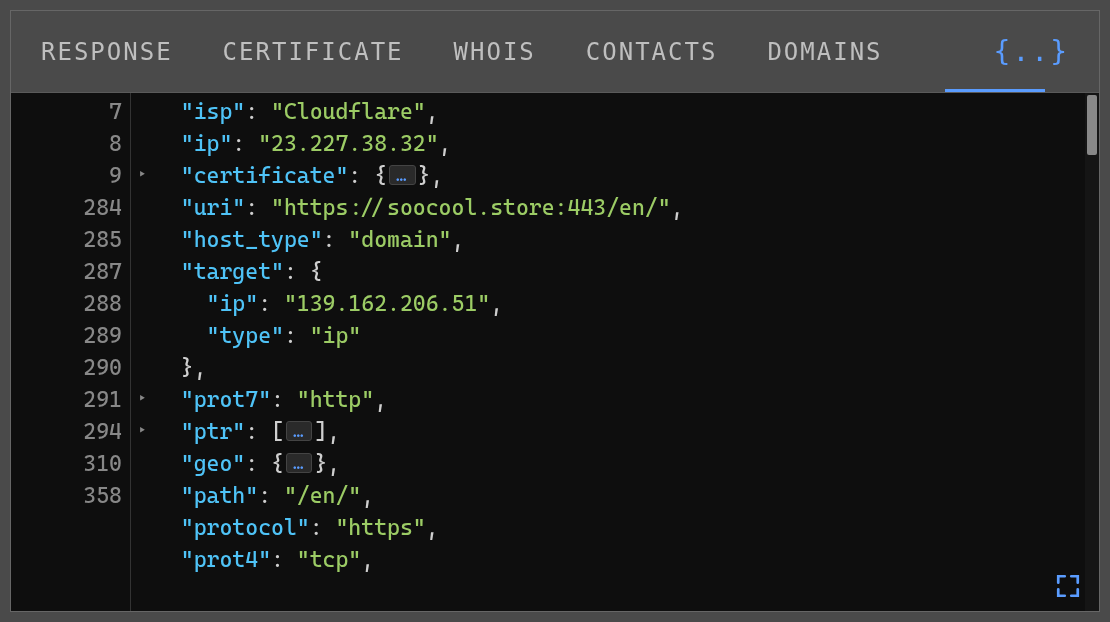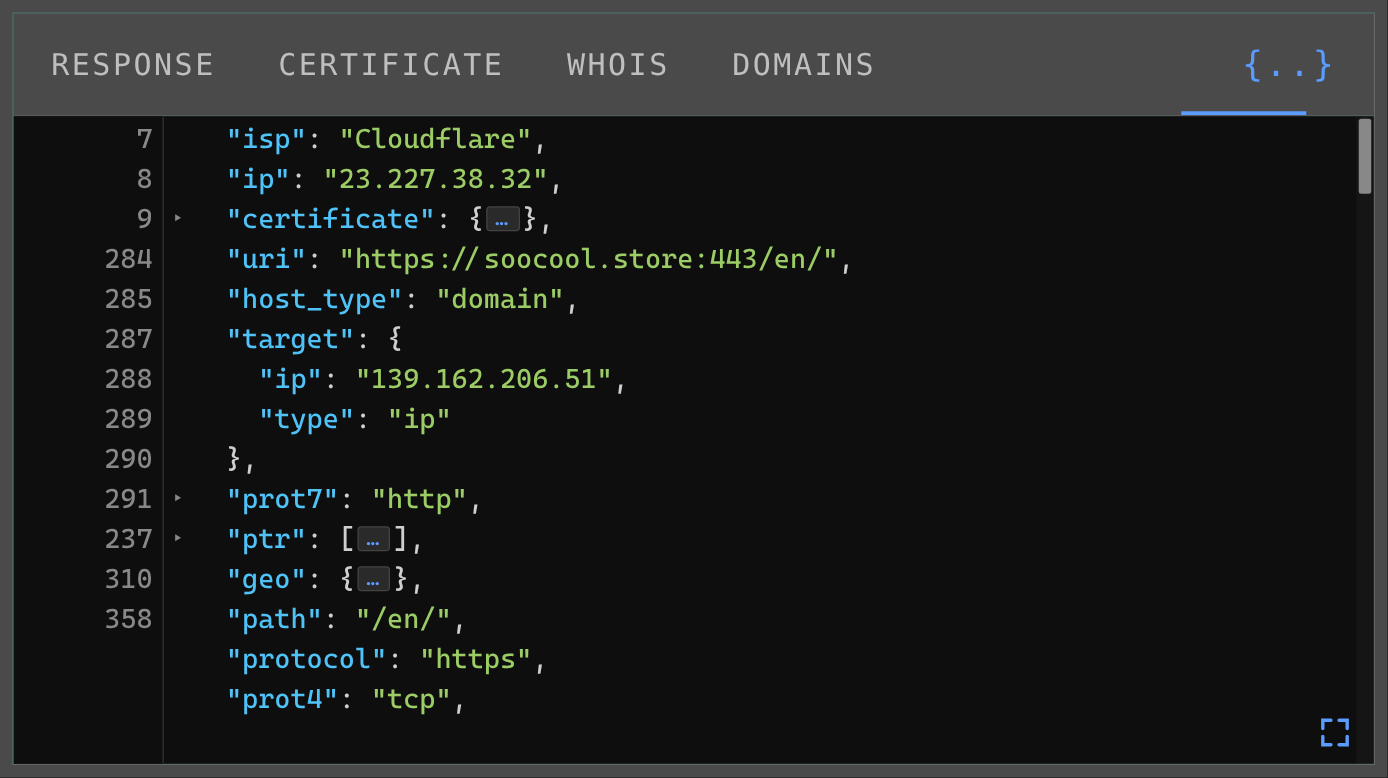--- a/index.html
+++ b/index.html
@@ -143,20 +143,21 @@
 </style>
 </head>
 <body>
 
 <div class="frame">
 
   <div class="tabs">
     <div class="tab">RESPONSE</div>
     <div class="tab">CERTIFICATE</div>
     <div class="tab">WHOIS</div>
+    <div class="tab">CONTACTS</div>
     <div class="tab">DOMAINS</div>
     <div class="tab json-tab">{..}</div>
     <div class="tab-underline"></div>
   </div>
 
   <div class="editor">
 
     <div class="gutter">
       <div class="gln">7</div>
       <div class="gln">8</div>
@@ -168,21 +169,21 @@
       <div class="gln">285</div>
       <div class="gln">287</div>
       <div class="gln">288</div>
       <div class="gln">289</div>
       <div class="gln">290</div>
       <div class="gln">
           <span>291</span>
           <span class="fold">▸</span>
         </div>
       <div class="gln">
-          <span>237</span>
+          <span>294</span>
           <span class="fold">▸</span>
         </div>
       <div class="gln">310</div>
       <div class="gln">358</div>
     </div>
 
     <div class="code">
       <div class="line"><span class="ind1"></span><span class="key">"isp"</span><span class="punc">: </span><span class="str">"Cloudflare"</span><span class="punc">,</span></div>
       <div class="line"><span class="ind1"></span><span class="key">"ip"</span><span class="punc">: </span><span class="str">"23.227.38.32"</span><span class="punc">,</span></div>
       <div class="line"><span class="ind1"></span><span class="key">"certificate"</span><span class="punc">: {</span><span class="collapsed-dots">…</span><span class="punc">},</span></div>

